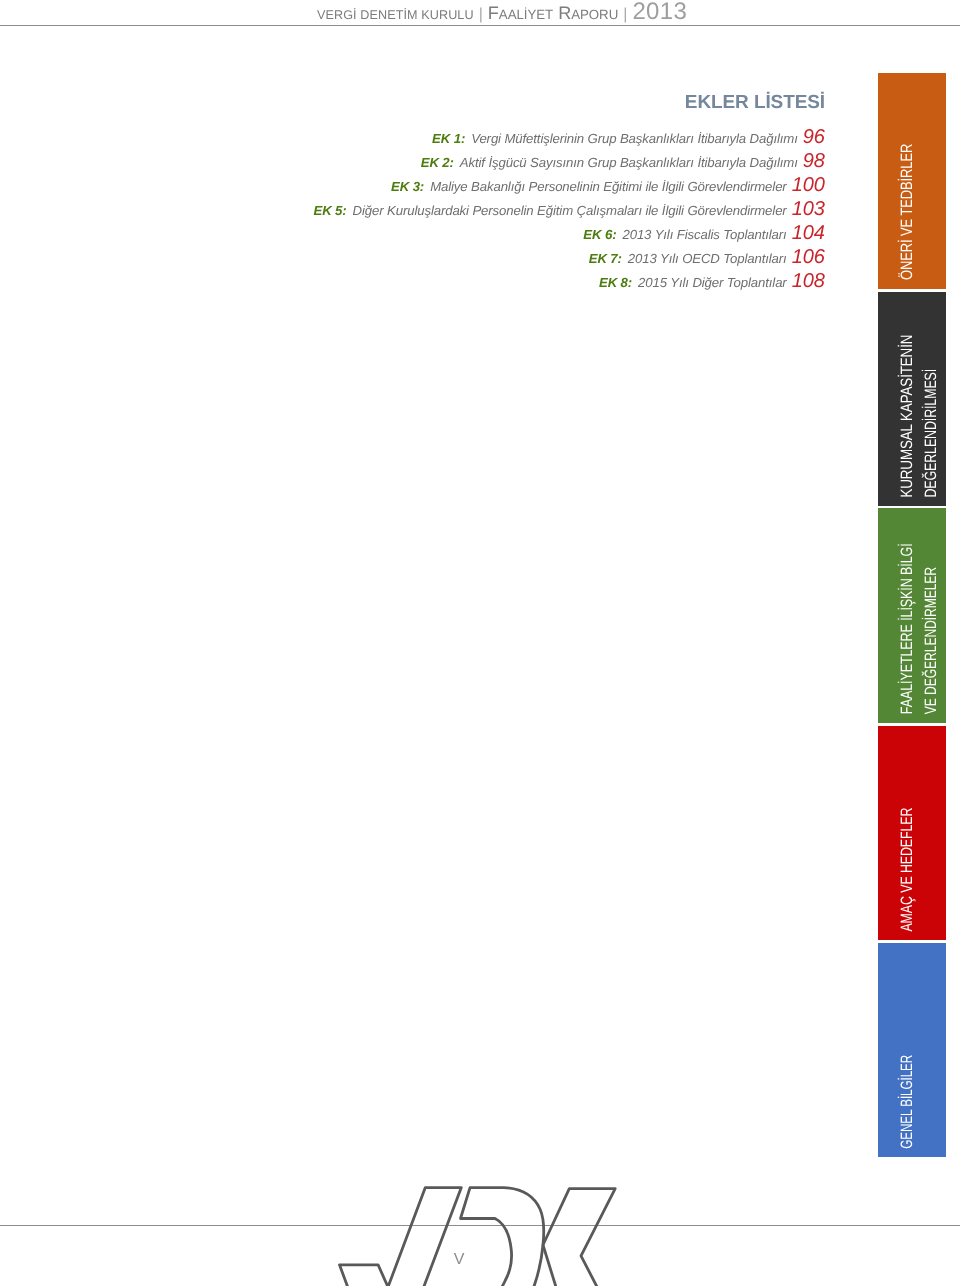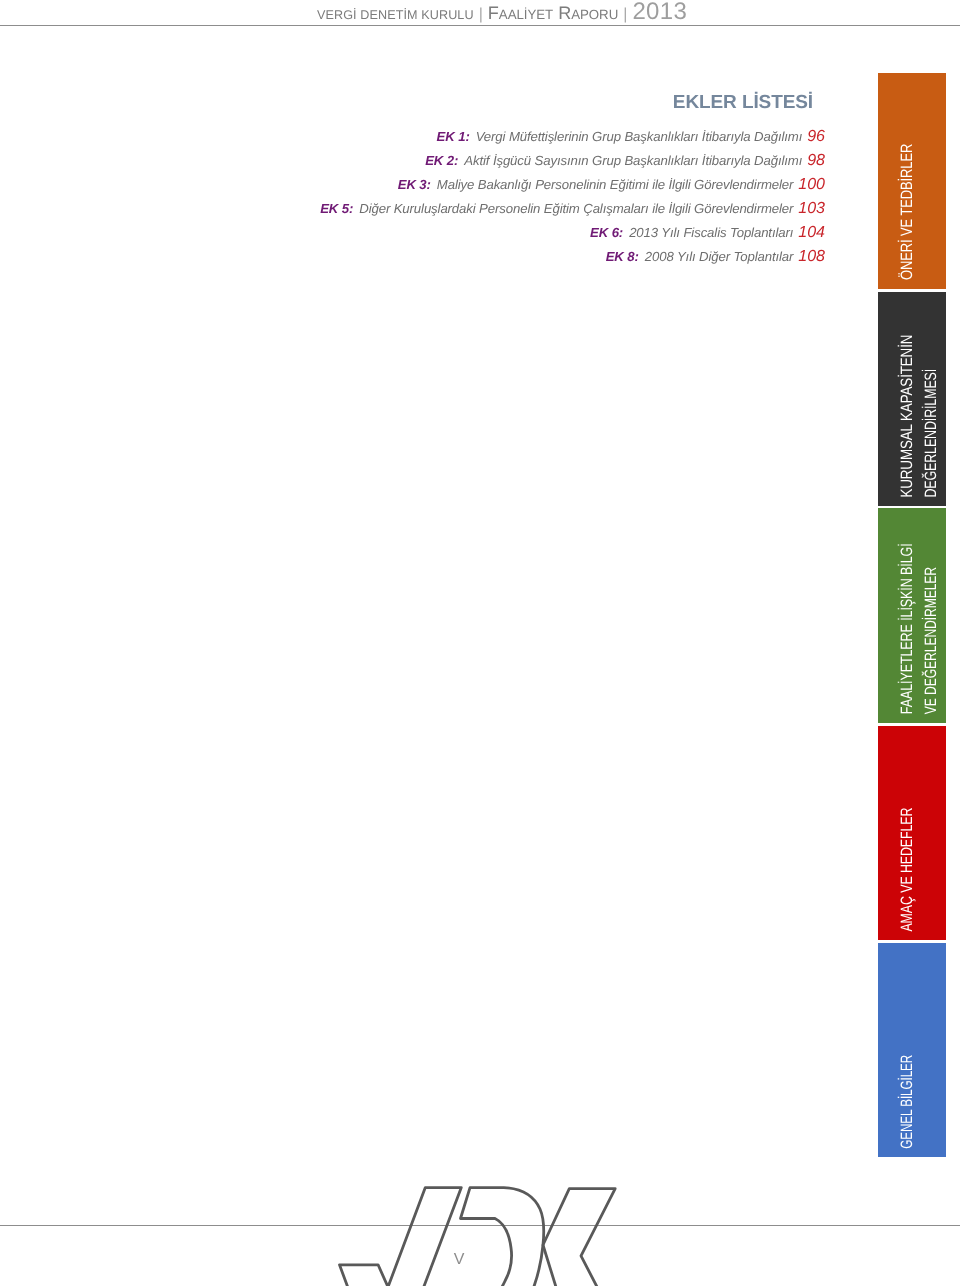--- a/index.html
+++ b/index.html
@@ -13,26 +13,26 @@
   .hdr-a{font-size:12.6px;letter-spacing:0.1px;}
   .hdr-sep{font-size:16px;color:#a9a9a9;padding:0 5px;font-weight:400;}
   .hdr-b{font-size:18.1px;letter-spacing:-0.05px;}
   .hdr-b .sc{font-size:0.735em;}
   .hdr-c{font-size:24px;color:#9e9e9e;letter-spacing:0.4px;font-weight:400;}
   .rule-top{position:absolute;left:0;top:25px;width:960px;height:1.2px;background:#8d8d8d;}
   .rule-bottom{position:absolute;left:0;top:1225px;width:960px;height:1.2px;background:#8d8d8d;}
 
   
   .content{position:absolute;left:0;top:0;width:825px;}
-  .title{position:absolute;right:12px;top:91.5px;text-align:right;color:#75879c;font-size:19px;font-weight:bold;letter-spacing:-0.1px;}
+  .title{position:absolute;right:0;top:91.5px;text-align:right;color:#75879c;font-size:19px;font-weight:bold;letter-spacing:-0.1px;}
   .list{position:absolute;right:0;top:124.5px;width:825px;}
   .row{text-align:right;white-space:nowrap;height:24.1px;line-height:24.1px;}
-  .ek{font-style:italic;font-weight:bold;color:#701a75;font-size:13.2px;letter-spacing:-0.12px;}
+  .ek{font-style:italic;font-weight:bold;color:#4d7c0f;font-size:13.2px;letter-spacing:-0.12px;}
   .desc{font-style:italic;color:#6e6e6e;font-size:13.2px;letter-spacing:-0.12px;margin-left:6px;text-align:center;}
-  .pg{font-style:italic;color:#c9252b;font-size:16px;font-weight:400;padding-left:5px;}
+  .pg{font-style:italic;color:#c9252b;font-size:20px;font-weight:400;padding-left:5px;}
 
   
   .tabs{position:absolute;left:878px;top:73px;width:68px;height:1085px;}
   .tab{position:absolute;left:0;width:68px;overflow:hidden;}
   .tab .lbl{position:absolute;color:#fff;font-size:16.4px;white-space:nowrap;font-weight:400;
             letter-spacing:-0.15px;line-height:1;transform-origin:0 0;left:0;top:0;}
 
   
   .footer-logo{position:absolute;left:330px;top:1183px;width:300px;height:103px;overflow:hidden;}
   .footer-logo svg{display:block;}
@@ -51,21 +51,22 @@
   <div class="rule-top"></div>
 
   <div class="content">
     <div class="title">EKLER LİSTESİ</div>
     <div class="list">
         <div class="row"><span class="ek">EK 1:</span><span class="desc">Vergi Müfettişlerinin Grup Başkanlıkları İtibarıyla Dağılımı</span><span class="pg">96</span></div>
         <div class="row"><span class="ek">EK 2:</span><span class="desc">Aktif İşgücü Sayısının Grup Başkanlıkları İtibarıyla Dağılımı</span><span class="pg">98</span></div>
         <div class="row"><span class="ek">EK 3:</span><span class="desc">Maliye Bakanlığı Personelinin Eğitimi ile İlgili Görevlendirmeler</span><span class="pg">100</span></div>
         <div class="row"><span class="ek">EK 5:</span><span class="desc">Diğer Kuruluşlardaki Personelin Eğitim Çalışmaları ile İlgili Görevlendirmeler</span><span class="pg">103</span></div>
         <div class="row"><span class="ek">EK 6:</span><span class="desc">2013 Yılı Fiscalis Toplantıları</span><span class="pg">104</span></div>
-        <div class="row"><span class="ek">EK 8:</span><span class="desc">2008 Yılı Diğer Toplantılar</span><span class="pg">108</span></div>
+        <div class="row"><span class="ek">EK 7:</span><span class="desc">2013 Yılı OECD Toplantıları</span><span class="pg">106</span></div>
+        <div class="row"><span class="ek">EK 8:</span><span class="desc">2015 Yılı Diğer Toplantılar</span><span class="pg">108</span></div>
       </div>
   </div>
 
   <div class="tabs">
       <div class="tab" style="top: 0px; height: 216px; background: rgb(200, 92, 19);">
         <span class="lbl" style="transform: translate(21px, 207px) rotate(-90deg) scaleX(0.793);">ÖNERİ VE TEDBİRLER</span>
       </div>
       <div class="tab" style="top: 218.6px; height: 214.6px; background: rgb(51, 51, 51);">
         <span class="lbl" style="transform: translate(21px, 205.6px) rotate(-90deg) scaleX(0.818);">KURUMSAL KAPASİTENİN</span>
         <span class="lbl" style="transform: translate(45px, 205.6px) rotate(-90deg) scaleX(0.759);">DEĞERLENDİRİLMESİ</span>

